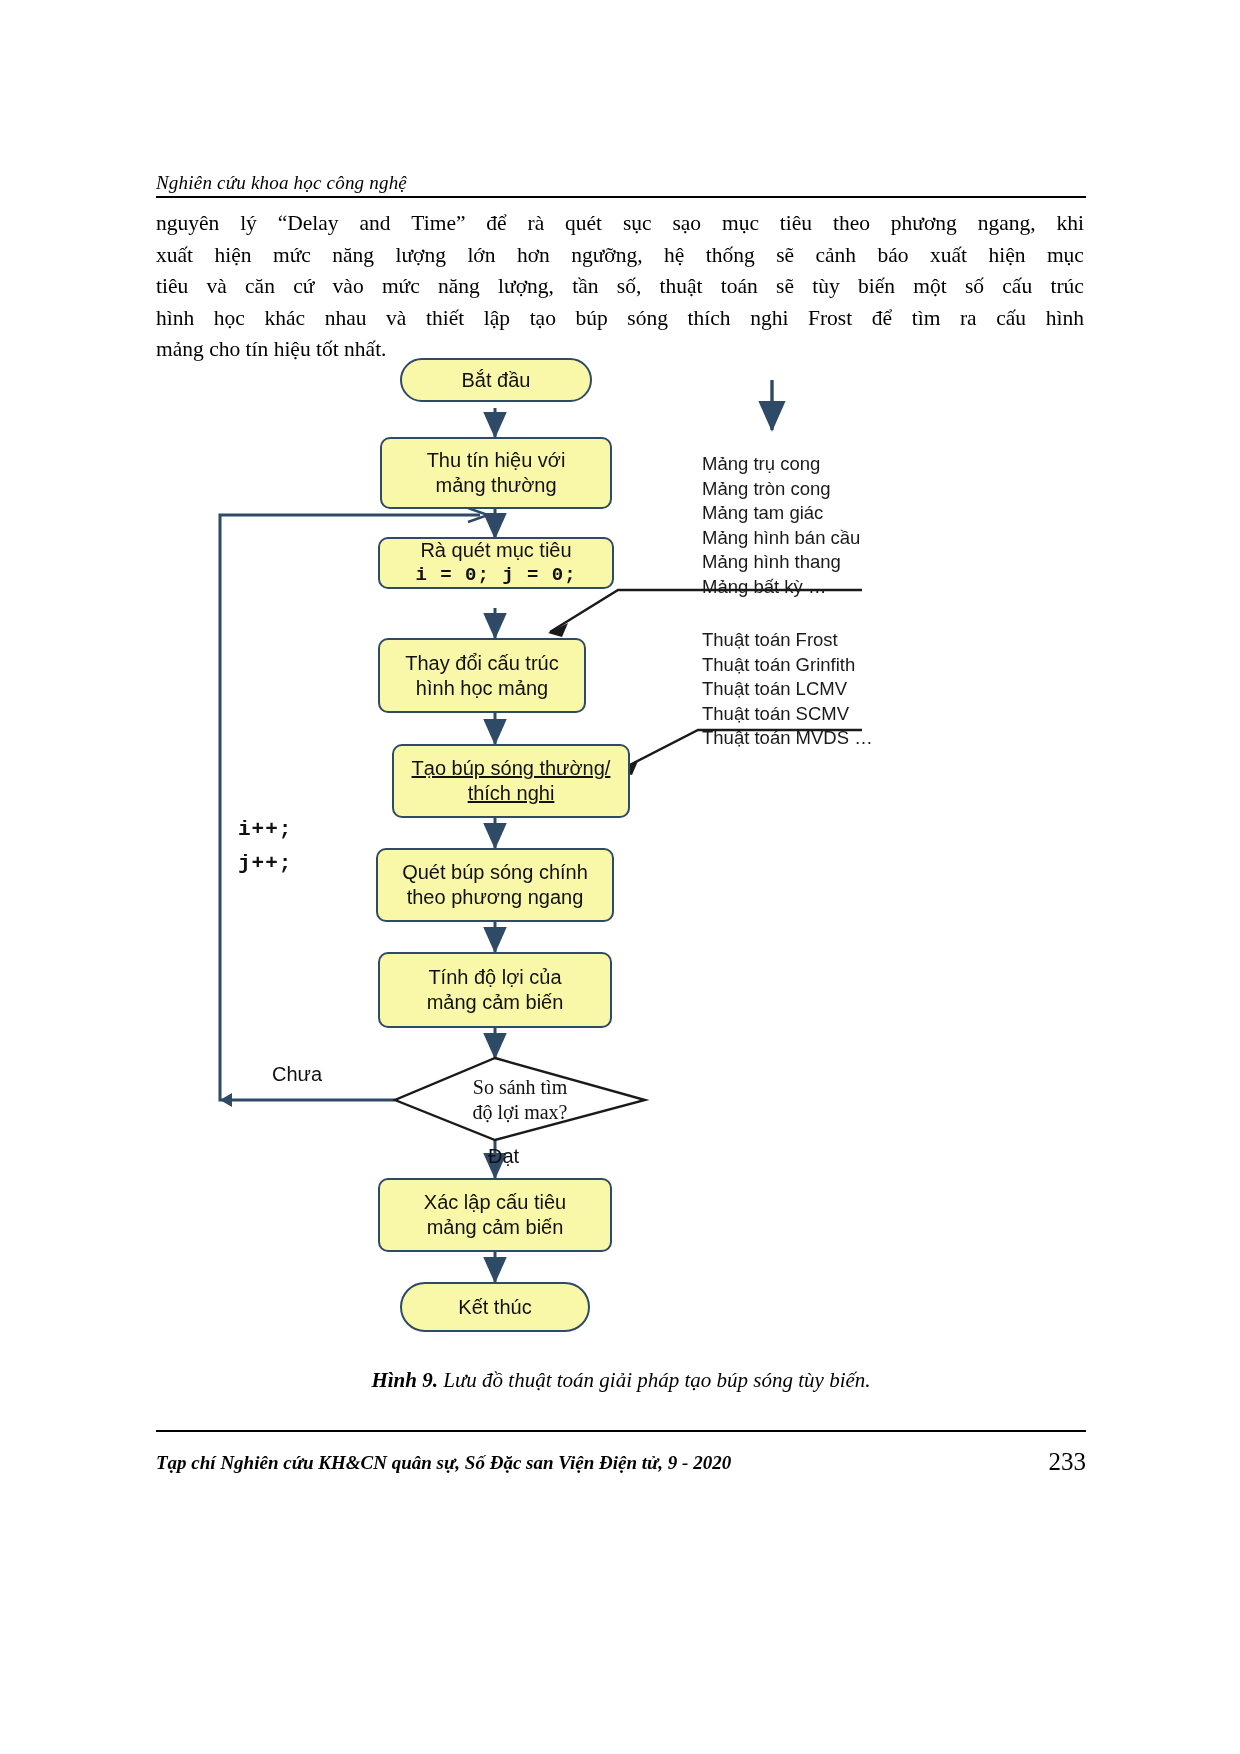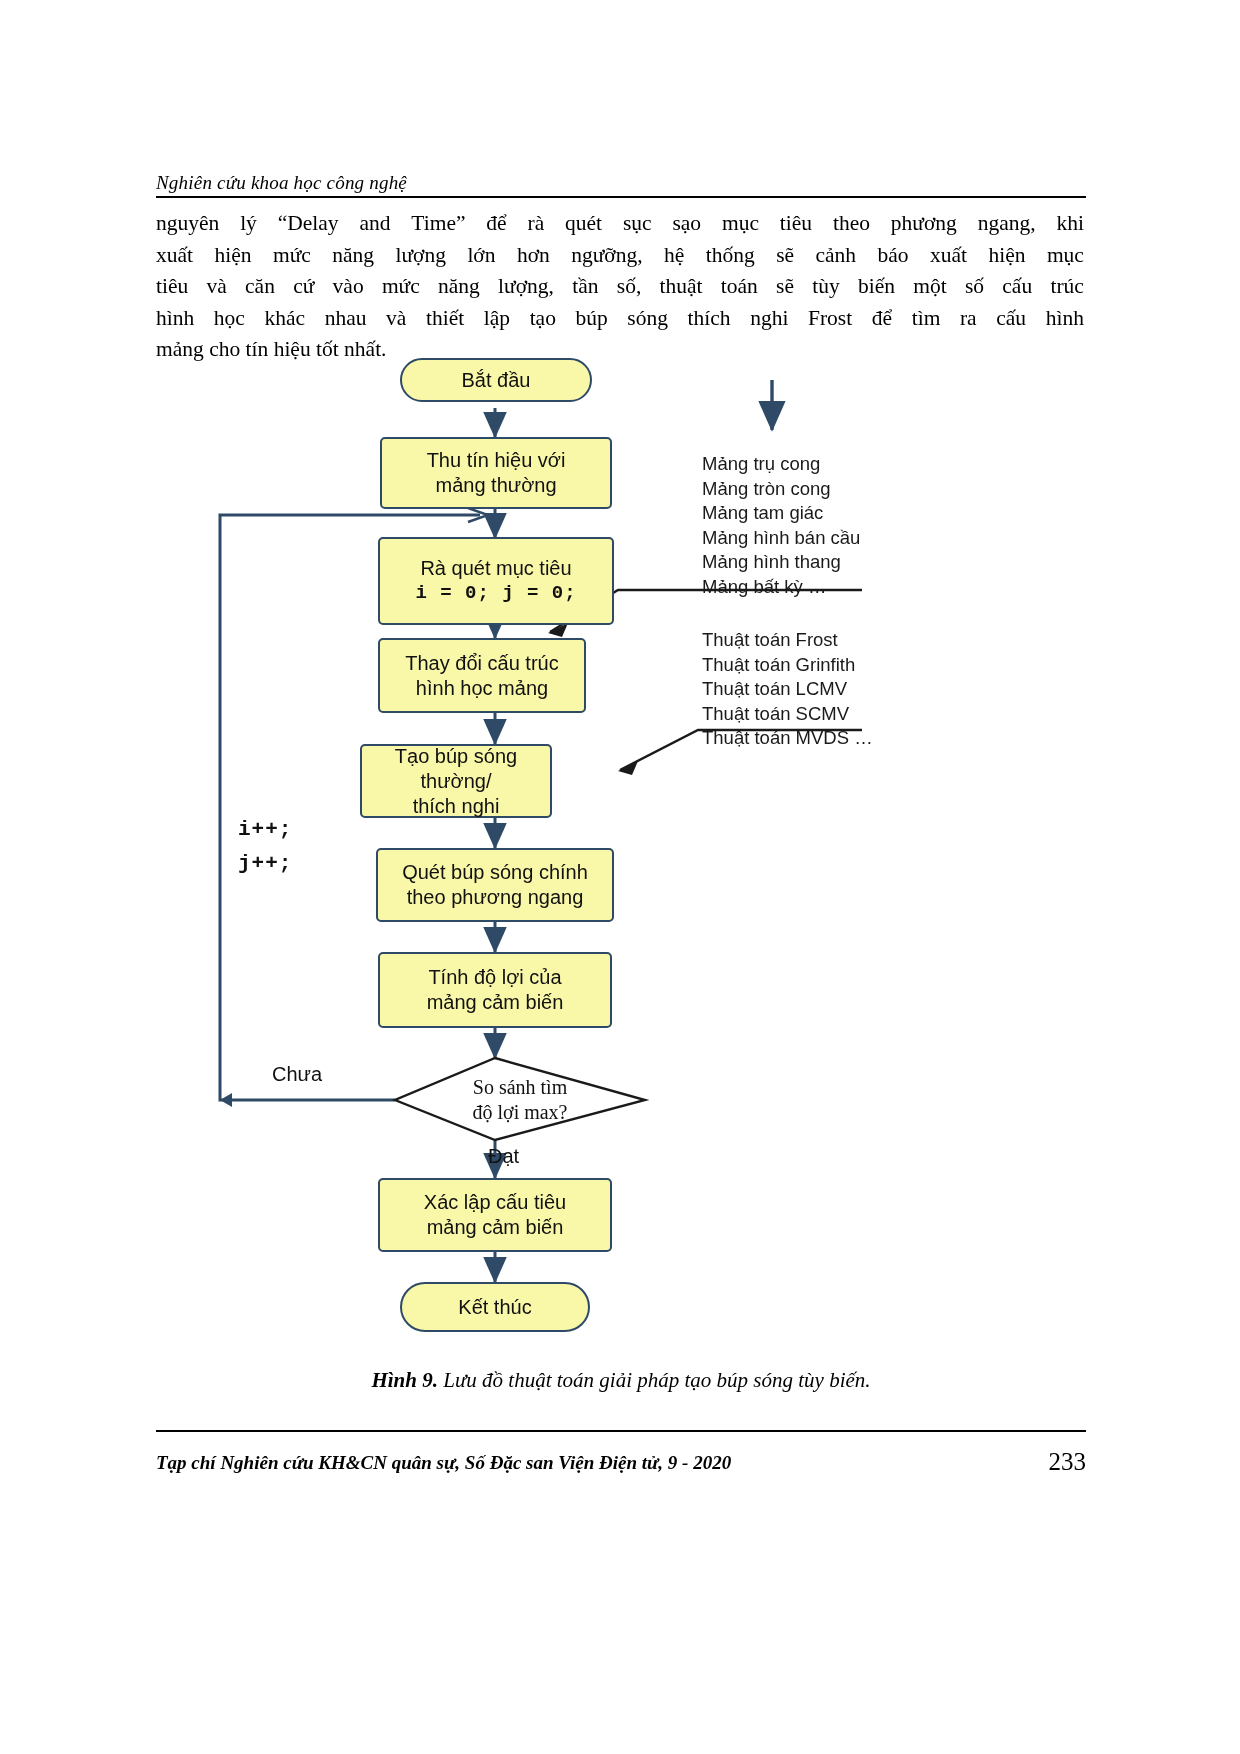--- a/index.html
+++ b/index.html
@@ -44,21 +44,21 @@
     background:#f9f8a8;
     border:2.4px solid #2e4a66;
     box-sizing:border-box;
     display:flex; flex-direction:column;
     align-items:center; justify-content:center;
     font-family:"Liberation Sans", sans-serif;
     font-size:20px; color:#111; line-height:25px;
     text-align:center;
   }
   .fnode.term { border-radius:26px; }
-  .fnode.proc { border-radius:5px; }
+  .fnode.proc { border-radius:10px; }
   .fnode .mono {
     font-family:"Liberation Mono", monospace;
     font-size:19px; letter-spacing:1px; font-weight:bold;
   }
 
   .diamond-wrap { position:absolute; }
   .diamond-label {
     position:absolute; left:0; top:0; width:100%; height:100%;
     display:flex; flex-direction:column;
     align-items:center; justify-content:center;
@@ -247,31 +247,31 @@
 
     <div class="fnode term" style="left:250px; top:18px; width:192px; height:44px;">
       <div>Bắt đầu</div>
     </div>
 
     <div class="fnode proc" style="left:230px; top:97px; width:232px; height:72px;">
       <div>Thu tín hiệu với</div>
       <div>mảng thường</div>
     </div>
 
-    <div class="fnode proc" style="left:228px; top:197px; width:236px; height:88px;">
+    <div class="fnode proc" style="left:228px; top:197px; width:236px; height:52px;">
       <div>Rà quét mục tiêu</div>
       <div class="mono">i = 0; j = 0;</div>
     </div>
 
     <div class="fnode proc" style="left:228px; top:298px; width:208px; height:75px;">
       <div>Thay đổi cấu trúc</div>
       <div>hình học mảng</div>
     </div>
 
-    <div class="fnode proc" style="left:210px; top:404px; width:192px; height:74px;">
+    <div class="fnode proc" style="left:242px; top:404px; width:238px; height:74px;text-decoration:underline;">
       <div>Tạo búp sóng thường/</div>
       <div>thích nghi</div>
     </div>
 
     <div class="fnode proc" style="left:226px; top:508px; width:238px; height:74px;">
       <div>Quét búp sóng chính</div>
       <div>theo phương ngang</div>
     </div>
 
     <div class="fnode proc" style="left:228px; top:612px; width:234px; height:76px;">

